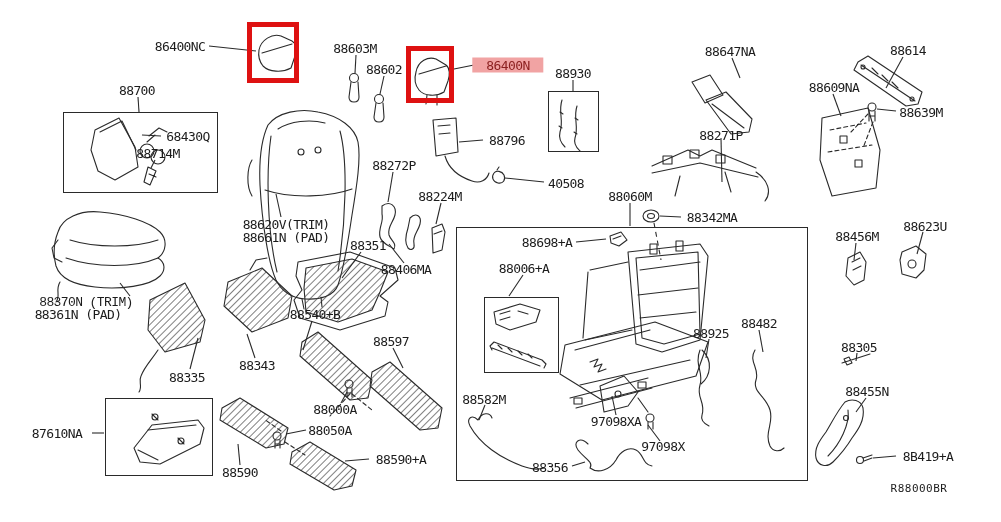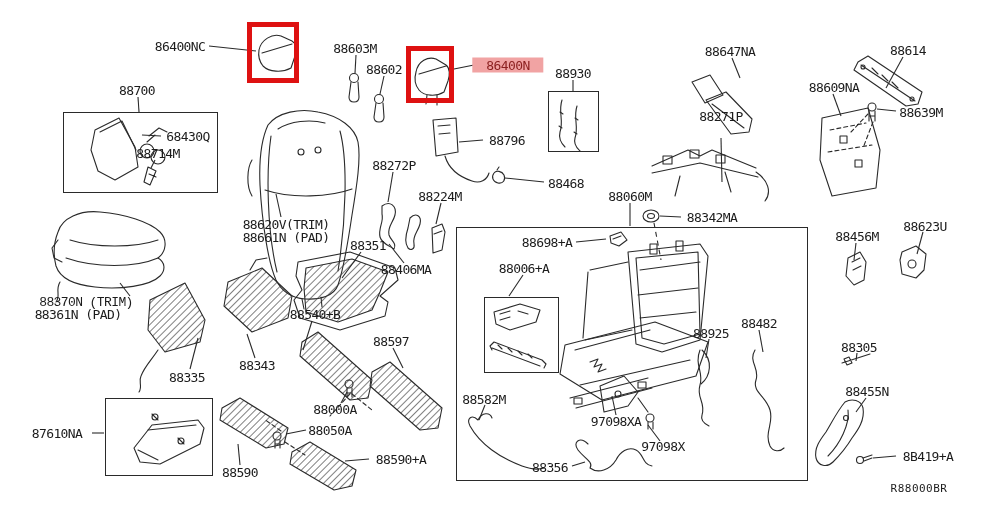--- a/index.html
+++ b/index.html
@@ -251,25 +251,25 @@
       <div class="plabel" style="left: 137px; top: 90px;">88700</div>
       <div class="plabel" style="left: 188px; top: 136px;">68430Q</div>
       <div class="plabel" style="left: 158px; top: 153px;">88714M</div>
       <div class="plabel" style="left: 355px; top: 48px;">88603M</div>
       <div class="plabel" style="left: 384px; top: 69px;">88602</div>
       <div class="plabel hl" style="left: 508px; top: 65px;">86400N</div>
       <div class="plabel" style="left: 573px; top: 73px;">88930</div>
       <div class="plabel" style="left: 507px; top: 140px;">88796</div>
       <div class="plabel" style="left: 394px; top: 165px;">88272P</div>
       <div class="plabel" style="left: 440px; top: 196px;">88224M</div>
-      <div class="plabel" style="left: 566px; top: 183px;">88468</div>
+      <div class="plabel" style="left: 566px; top: 183px;">40508</div>
       <div class="plabel" style="left: 630px; top: 196px;">88060M</div>
       <div class="plabel" style="left: 712px; top: 217px;">88342MA</div>
       <div class="plabel" style="left: 730px; top: 51px;">88647NA</div>
-      <div class="plabel" style="left: 721px; top: 116px;">88271P</div>
+      <div class="plabel" style="left: 721px; top: 135px;">88271P</div>
       <div class="plabel" style="left: 908px; top: 50px;">88614</div>
       <div class="plabel" style="left: 834px; top: 87px;">88609NA</div>
       <div class="plabel" style="left: 921px; top: 112px;">88639M</div>
       <div class="plabel" style="left: 286px; top: 224px;">88620V(TRIM)</div>
       <div class="plabel" style="left: 286px; top: 237px;">88661N (PAD)</div>
       <div class="plabel" style="left: 368px; top: 245px;">88351</div>
       <div class="plabel" style="left: 406px; top: 269px;">88406MA</div>
       <div class="plabel" style="left: 857px; top: 236px;">88456M</div>
       <div class="plabel" style="left: 925px; top: 226px;">88623U</div>
       <div class="plabel" style="left: 86px; top: 302px; font-family: Liberation Mono, monospace;">88370N (TRIM)</div>

